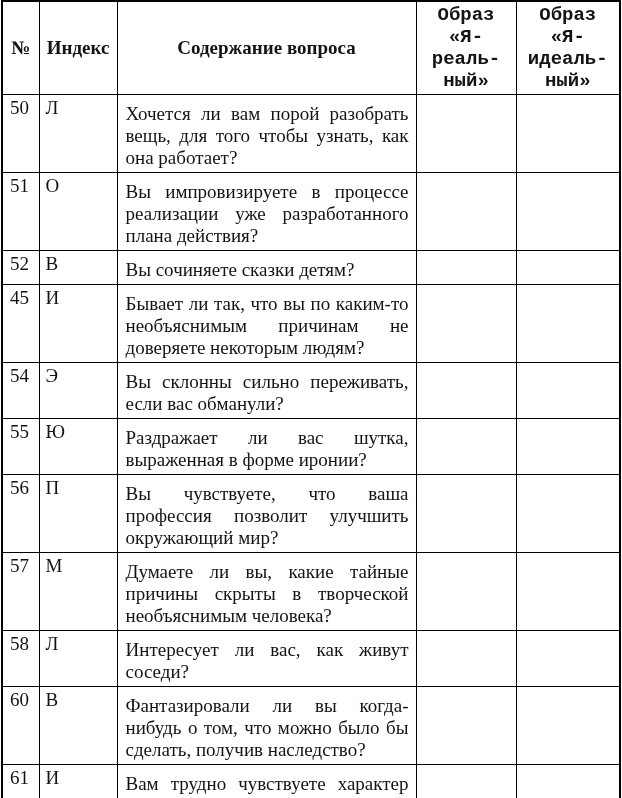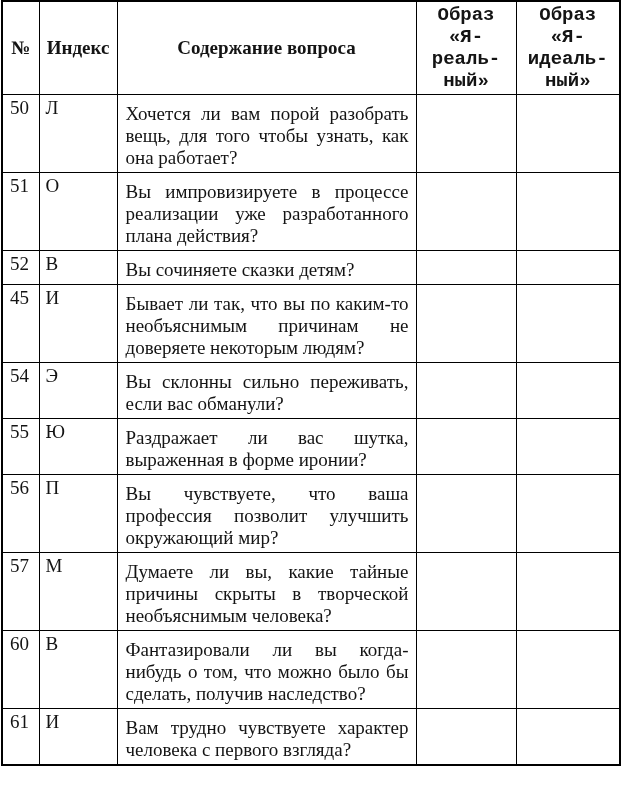--- a/index.html
+++ b/index.html
@@ -128,20 +128,27 @@
         <td class="c-ans"></td>
       </tr>
       <tr>
         <td class="c-num">57</td>
         <td class="c-idx">М</td>
         <td class="c-q">Думаете ли вы, какие тайные причины скрыты в творческой необъяснимым человека?</td>
         <td class="c-ans"></td>
         <td class="c-ans"></td>
       </tr>
       <tr>
+        <td class="c-num">58</td>
+        <td class="c-idx">Л</td>
+        <td class="c-q">Интересует ли вас, как живут соседи?</td>
+        <td class="c-ans"></td>
+        <td class="c-ans"></td>
+      </tr>
+      <tr>
         <td class="c-num">60</td>
         <td class="c-idx">В</td>
         <td class="c-q">Фантазировали ли вы когда-нибудь о том, что можно было бы сделать, получив наследство?</td>
         <td class="c-ans"></td>
         <td class="c-ans"></td>
       </tr>
       <tr>
         <td class="c-num">61</td>
         <td class="c-idx">И</td>
         <td class="c-q">Вам трудно чувствуете характер человека с первого взгляда?</td>

